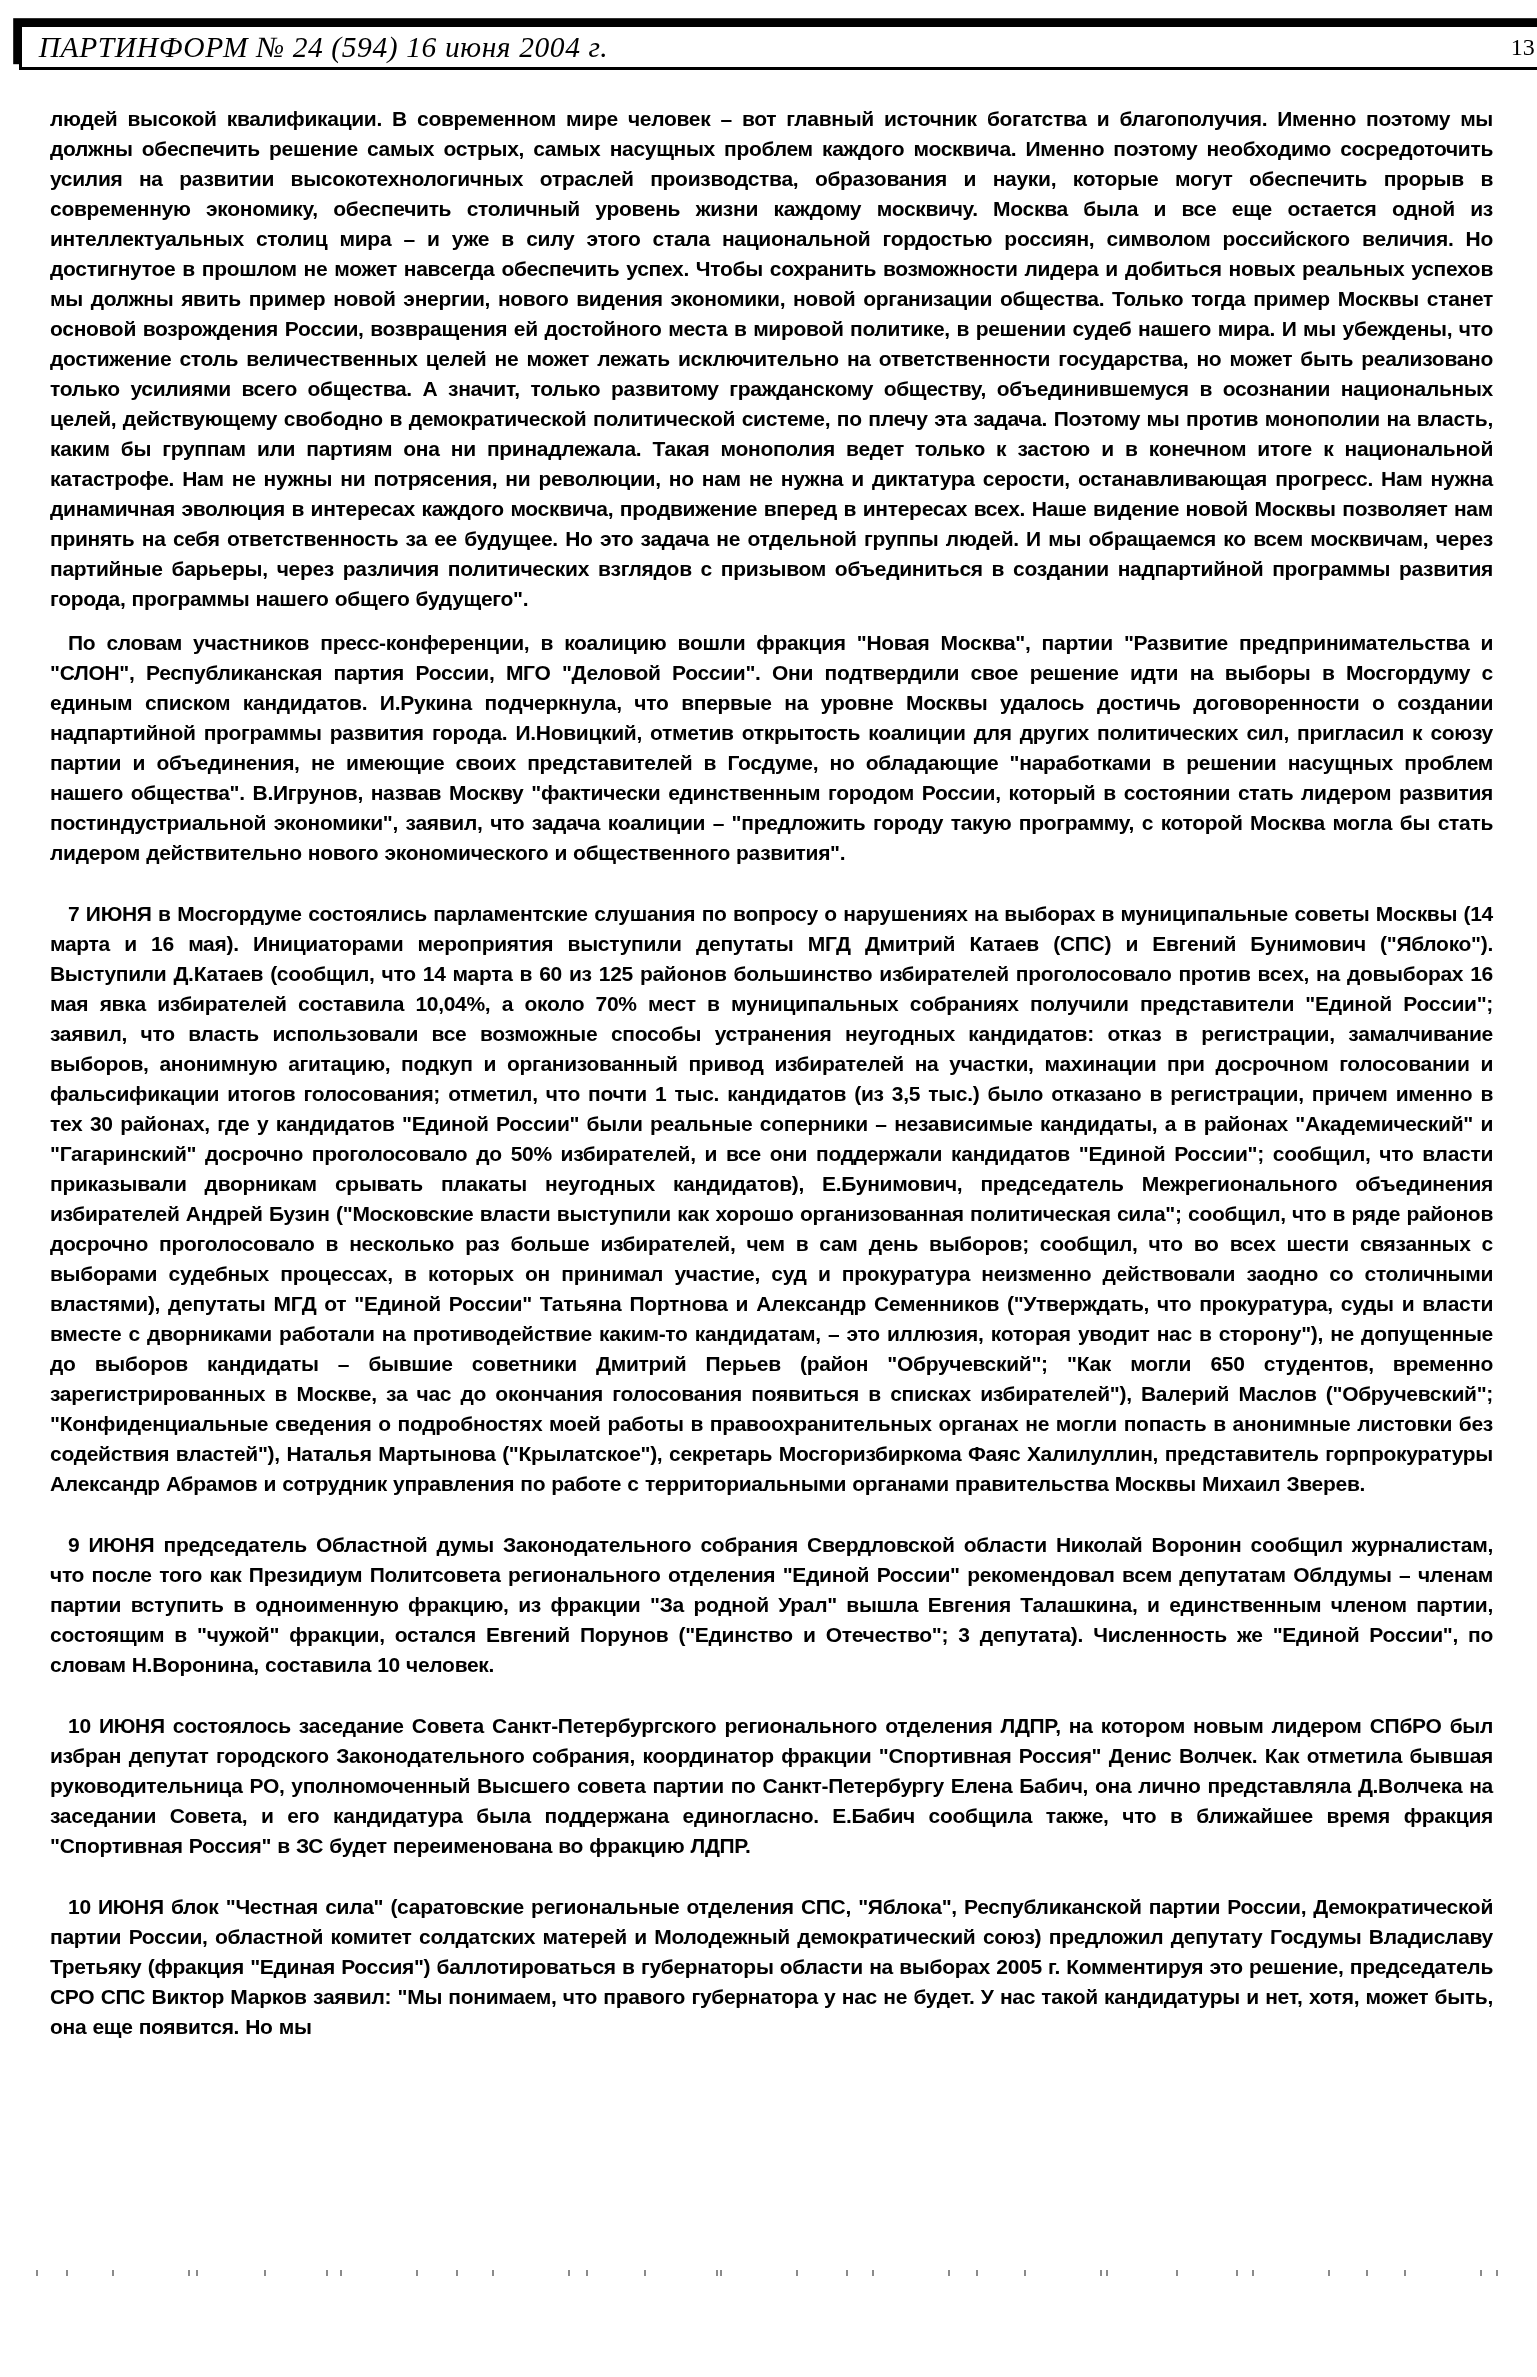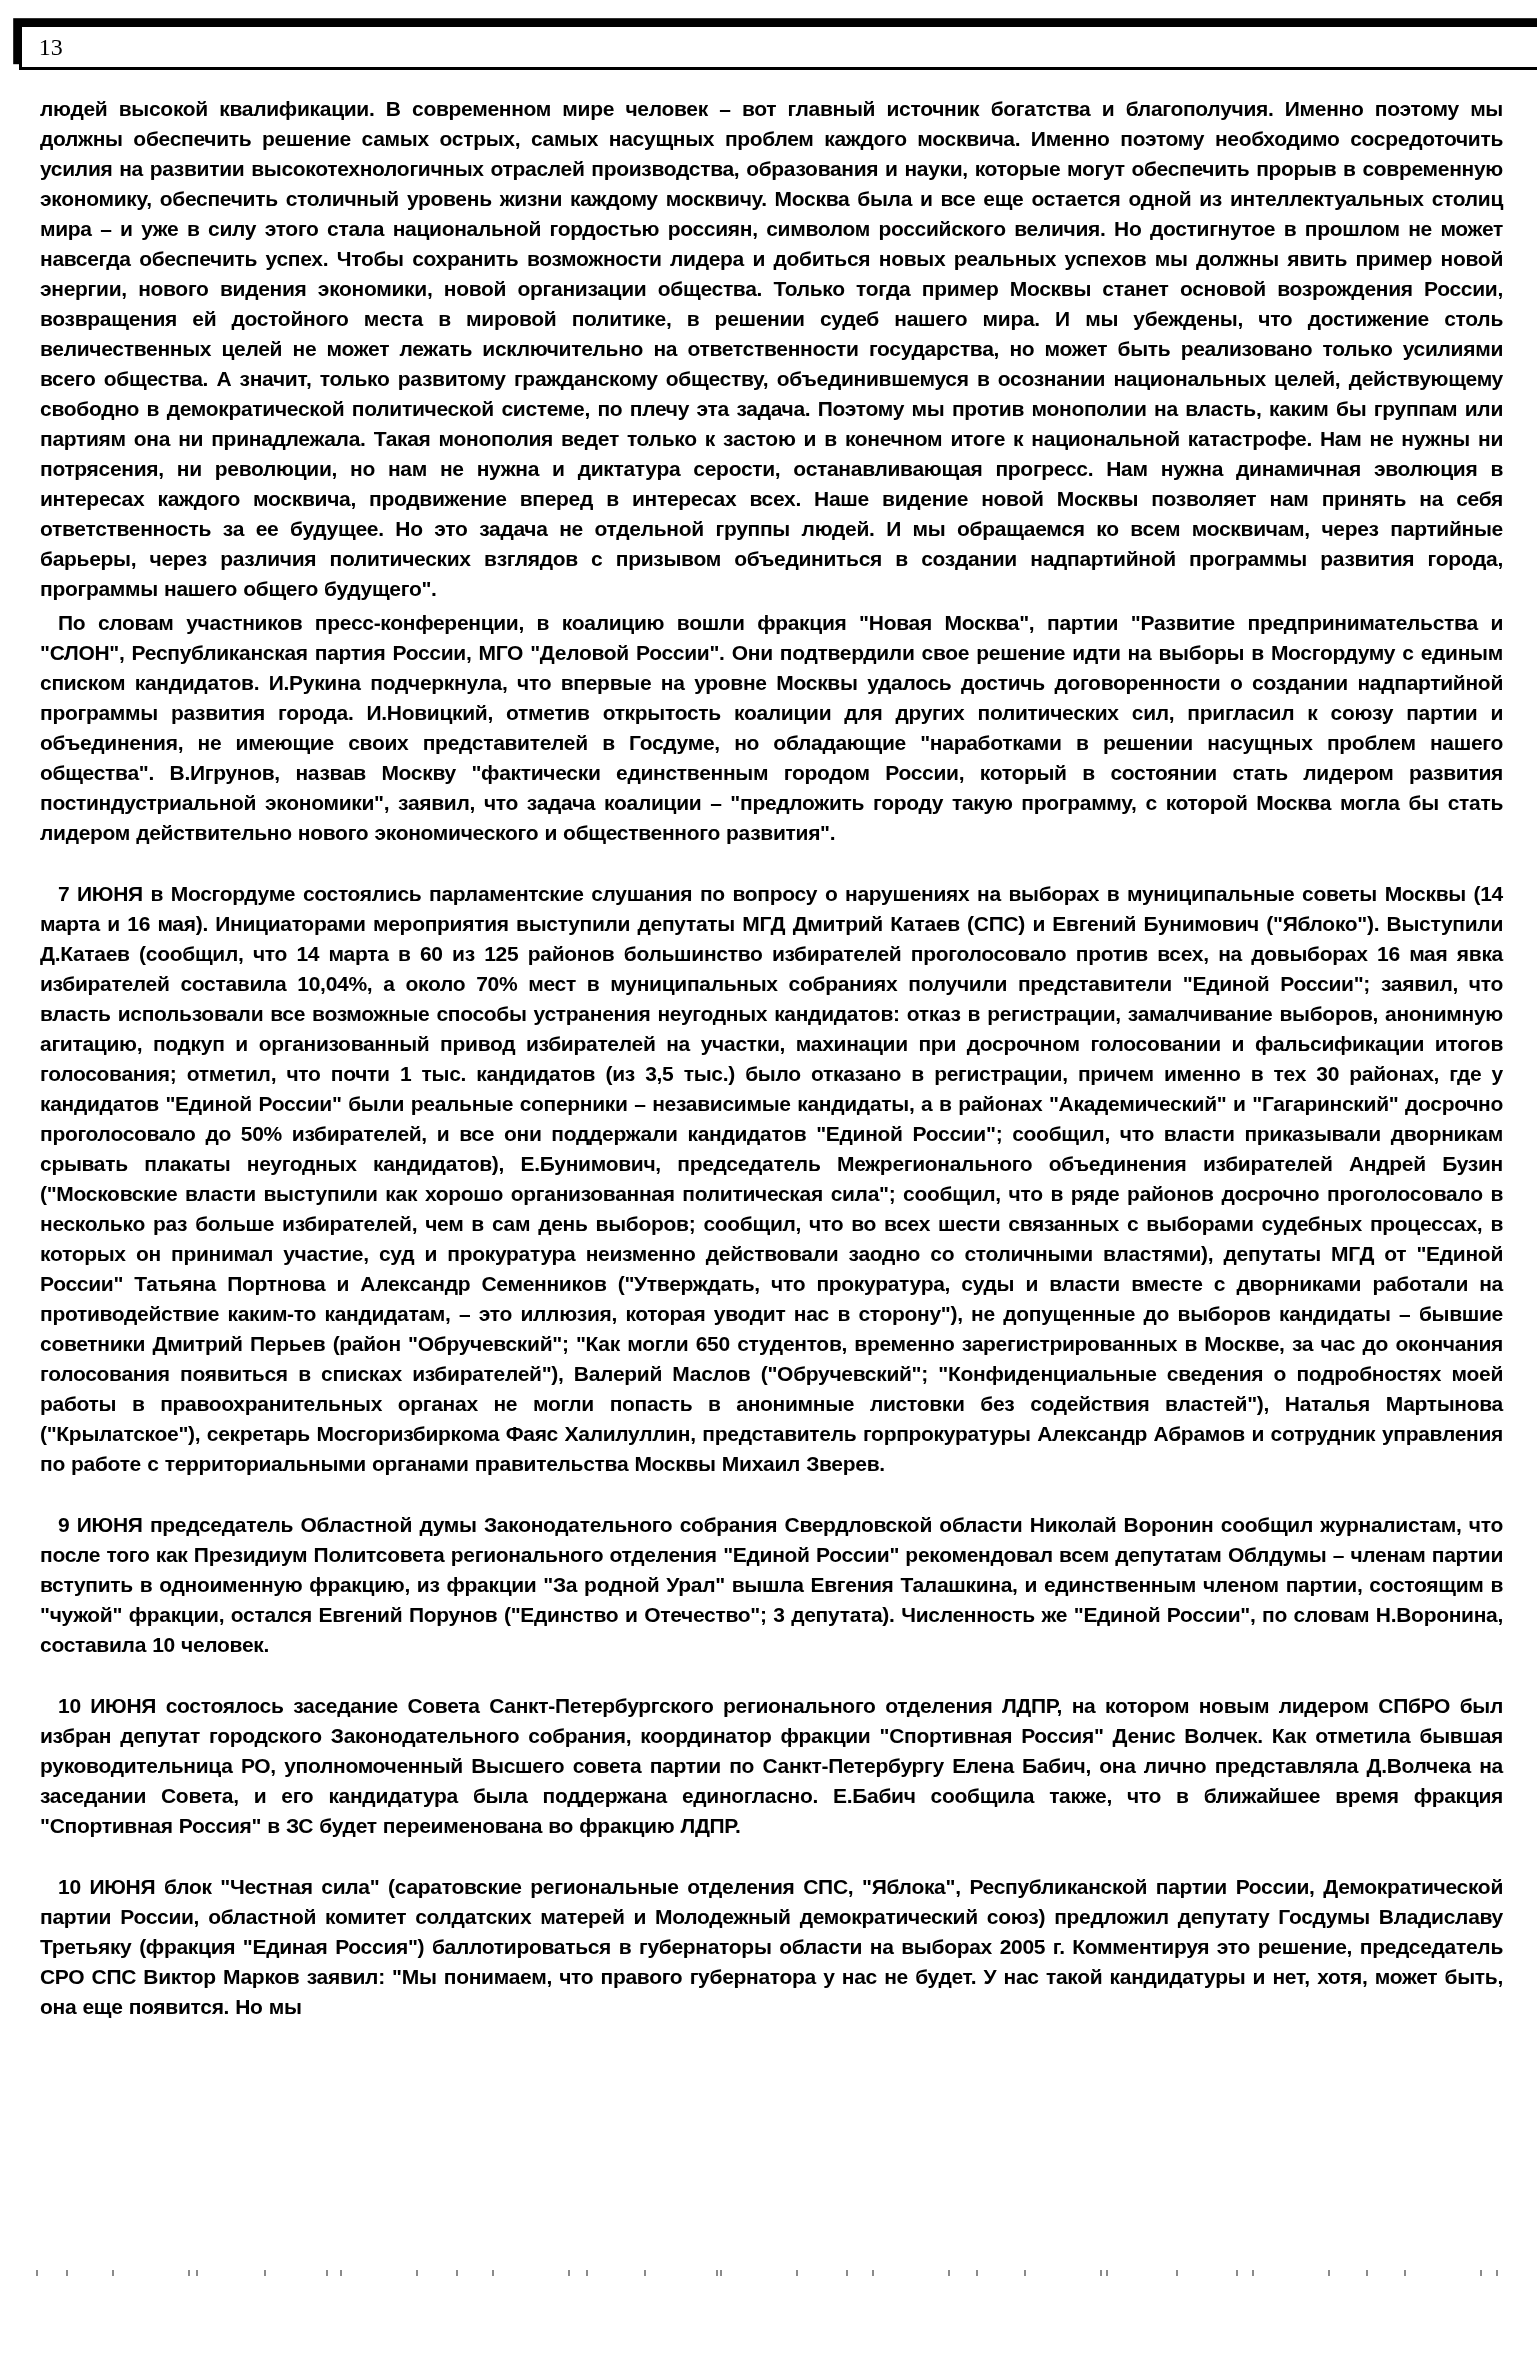--- a/index.html
+++ b/index.html
@@ -42,21 +42,21 @@
   }
   
   .content {
     position: absolute;
     left: 36px; top: 90px;
     width: 1471px;
     height: 2189px;          
     overflow: hidden;
   }
   .content p {
-    margin: 4px;
+    margin: 14px;
     font-size: 21px;
     line-height: 30px;
     font-weight: bold;
     letter-spacing: -0.3px;
     word-spacing: 0.6px;
     text-align: justify;
     color: #000;
   }
   .content p.ind { text-indent: 18px; }
   .content p.gap { margin-top: 31px; }
@@ -70,20 +70,21 @@
       repeating-linear-gradient(90deg, transparent 0 30px, #000 30px 32px, transparent 32px 130px);
     opacity: 0.45;
   }
 </style>
 </head>
 <body>
 
 <div class="page">
 
   <div class="header-box">
+    <span class="header-title">ПАРТИНФОРМ № 24 (594) 16 июня 2004 г.</span>
     <span class="header-page-num">13</span>
   </div>
 
   <div class="content">
     <p>людей высокой квалификации. В современном мире человек – вот главный источник богатства и благополучия. Именно поэтому мы должны обеспечить решение самых острых, самых насущных проблем каждого москвича. Именно поэтому необходимо сосредоточить усилия на развитии высокотехнологичных отраслей производства, образования и науки, которые могут обеспечить прорыв в современную экономику, обеспечить столичный уровень жизни каждому москвичу. Москва была и все еще остается одной из интеллектуальных столиц мира – и уже в силу этого стала национальной гордостью россиян, символом российского величия. Но достигнутое в прошлом не может навсегда обеспечить успех. Чтобы сохранить возможности лидера и добиться новых реальных успехов мы должны явить пример новой энергии, нового видения экономики, новой организации общества. Только тогда пример Москвы станет основой возрождения России, возвращения ей достойного места в мировой политике, в решении судеб нашего мира. И мы убеждены, что достижение столь величественных целей не может лежать исключительно на ответственности государства, но может быть реализовано только усилиями всего общества. А значит, только развитому гражданскому обществу, объединившемуся в осознании национальных целей, действующему свободно в демократической политической системе, по плечу эта задача. Поэтому мы против монополии на власть, каким бы группам или партиям она ни принадлежала. Такая монополия ведет только к застою и в конечном итоге к национальной катастрофе. Нам не нужны ни потрясения, ни революции, но нам не нужна и диктатура серости, останавливающая прогресс. Нам нужна динамичная эволюция в интересах каждого москвича, продвижение вперед в интересах всех. Наше видение новой Москвы позволяет нам принять на себя ответственность за ее будущее. Но это задача не отдельной группы людей. И мы обращаемся ко всем москвичам, через партийные барьеры, через различия политических взглядов с призывом объединиться в создании надпартийной программы развития города, программы нашего общего будущего".</p>
     <p class="ind">По словам участников пресс-конференции, в коалицию вошли фракция "Новая Москва", партии "Развитие предпринимательства и "СЛОН", Республиканская партия России, МГО "Деловой России". Они подтвердили свое решение идти на выборы в Мосгордуму с единым списком кандидатов. И.Рукина подчеркнула, что впервые на уровне Москвы удалось достичь договоренности о создании надпартийной программы развития города. И.Новицкий, отметив открытость коалиции для других политических сил, пригласил к союзу партии и объединения, не имеющие своих представителей в Госдуме, но обладающие "наработками в решении насущных проблем нашего общества". В.Игрунов, назвав Москву "фактически единственным городом России, который в состоянии стать лидером развития постиндустриальной экономики", заявил, что задача коалиции – "предложить городу такую программу, с которой Москва могла бы стать лидером действительно нового экономического и общественного развития".</p>
     <p class="ind gap">7 ИЮНЯ в Мосгордуме состоялись парламентские слушания по вопросу о нарушениях на выборах в муниципальные советы Москвы (14 марта и 16 мая). Инициаторами мероприятия выступили депутаты МГД Дмитрий Катаев (СПС) и Евгений Бунимович ("Яблоко"). Выступили Д.Катаев (сообщил, что 14 марта в 60 из 125 районов большинство избирателей проголосовало против всех, на довыборах 16 мая явка избирателей составила 10,04%, а около 70% мест в муниципальных собраниях получили представители "Единой России"; заявил, что власть использовали все возможные способы устранения неугодных кандидатов: отказ в регистрации, замалчивание выборов, анонимную агитацию, подкуп и организованный привод избирателей на участки, махинации при досрочном голосовании и фальсификации итогов голосования; отметил, что почти 1 тыс. кандидатов (из 3,5 тыс.) было отказано в регистрации, причем именно в тех 30 районах, где у кандидатов "Единой России" были реальные соперники – независимые кандидаты, а в районах "Академический" и "Гагаринский" досрочно проголосовало до 50% избирателей, и все они поддержали кандидатов "Единой России"; сообщил, что власти приказывали дворникам срывать плакаты неугодных кандидатов), Е.Бунимович, председатель Межрегионального объединения избирателей Андрей Бузин ("Московские власти выступили как хорошо организованная политическая сила"; сообщил, что в ряде районов досрочно проголосовало в несколько раз больше избирателей, чем в сам день выборов; сообщил, что во всех шести связанных с выборами судебных процессах, в которых он принимал участие, суд и прокуратура неизменно действовали заодно со столичными властями), депутаты МГД от "Единой России" Татьяна Портнова и Александр Семенников ("Утверждать, что прокуратура, суды и власти вместе с дворниками работали на противодействие каким-то кандидатам, – это иллюзия, которая уводит нас в сторону"), не допущенные до выборов кандидаты – бывшие советники Дмитрий Перьев (район "Обручевский"; "Как могли 650 студентов, временно зарегистрированных в Москве, за час до окончания голосования появиться в списках избирателей"), Валерий Маслов ("Обручевский"; "Конфиденциальные сведения о подробностях моей работы в правоохранительных органах не могли попасть в анонимные листовки без содействия властей"), Наталья Мартынова ("Крылатское"), секретарь Мосгоризбиркома Фаяс Халилуллин, представитель горпрокуратуры Александр Абрамов и сотрудник управления по работе с территориальными органами правительства Москвы Михаил Зверев.</p>
     <p class="ind gap">9 ИЮНЯ председатель Областной думы Законодательного собрания Свердловской области Николай Воронин сообщил журналистам, что после того как Президиум Политсовета регионального отделения "Единой России" рекомендовал всем депутатам Облдумы – членам партии вступить в одноименную фракцию, из фракции "За родной Урал" вышла Евгения Талашкина, и единственным членом партии, состоящим в "чужой" фракции, остался Евгений Порунов ("Единство и Отечество"; 3 депутата). Численность же "Единой России", по словам Н.Воронина, составила 10 человек.</p>
     <p class="ind gap">10 ИЮНЯ состоялось заседание Совета Санкт-Петербургского регионального отделения ЛДПР, на котором новым лидером СПбРО был избран депутат городского Законодательного собрания, координатор фракции "Спортивная Россия" Денис Волчек. Как отметила бывшая руководительница РО, уполномоченный Высшего совета партии по Санкт-Петербургу Елена Бабич, она лично представляла Д.Волчека на заседании Совета, и его кандидатура была поддержана единогласно. Е.Бабич сообщила также, что в ближайшее время фракция "Спортивная Россия" в ЗС будет переименована во фракцию ЛДПР.</p>
     <p class="ind gap">10 ИЮНЯ блок "Честная сила" (саратовские региональные отделения СПС, "Яблока", Республиканской партии России, Демократической партии России, областной комитет солдатских матерей и Молодежный демократический союз) предложил депутату Госдумы Владиславу Третьяку (фракция "Единая Россия") баллотироваться в губернаторы области на выборах 2005 г. Комментируя это решение, председатель СРО СПС Виктор Марков заявил: "Мы понимаем, что правого губернатора у нас не будет. У нас такой кандидатуры и нет, хотя, может быть, она еще появится. Но мы</p>

